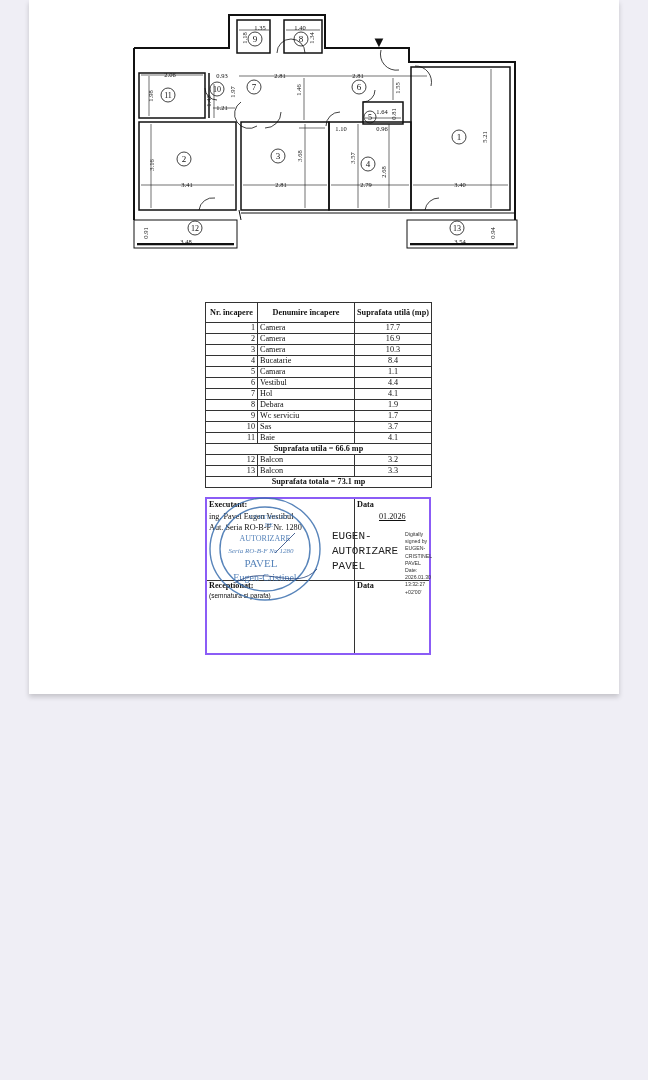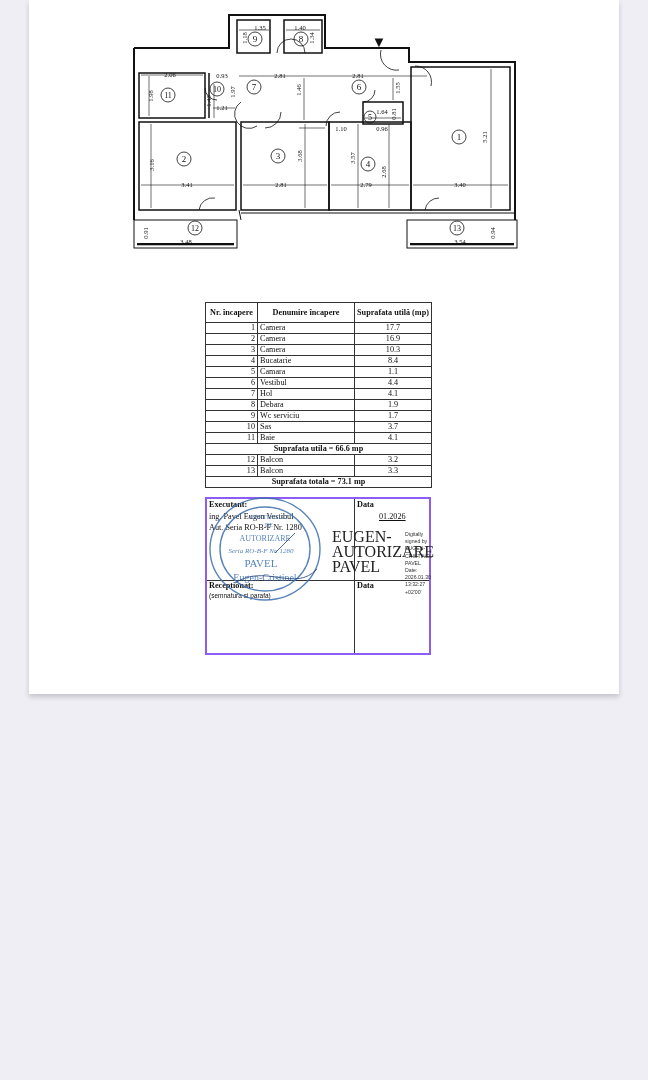--- a/index.html
+++ b/index.html
@@ -20,21 +20,21 @@
     table.rooms td, table.rooms th { border:1px solid #333; padding:0 2px; height:10px; line-height:9.6px; white-space:nowrap; overflow:hidden; }
     table.rooms th { font-weight:bold; height:19px; text-align:center; }
     td.num { text-align:right; }
     td.val { text-align:center; }
     td.sum { text-align:center; font-weight:bold;margin-top:7px; }
     .sig-block { position:absolute; left:176px; top:485px; width:226px; height:158px; border:2px solid #8b5cf6; box-sizing:border-box; font-size:8.2px; color:#111;margin-top:12px; }
     .sig-vline { position:absolute; left:147px; top:0; bottom:0; border-left:1px solid #333; }
     .sig-hline { position:absolute; left:0; right:0; top:81px; border-top:1px solid #333; }
     .lbl { position:absolute; font-weight:bold; }
     .txt { position:absolute; white-space:nowrap; }
-    .big-sig { position:absolute; left:125px; top:30px; font-family:Liberation Serif, serif; font-size:16px; line-height:15px; color:#222; }
+    .big-sig { position:absolute; left:125px; top:30px; font-family:Liberation Mono, monospace; font-size:11px; line-height:15px; color:#222; }
     .small-sig { position:absolute; left:198px; top:32px; font-family:"Liberation Sans", sans-serif; font-size:5.2px; line-height:7.2px; color:#333; }
     .stamp { position:absolute; left:-2px; top:-6px; }
   </style>
 </head>
 <body>
 
 <div class="page">
 
   <svg class="plan" width="590" height="270" viewBox="0 0 590 270">
     <g fill="none" stroke="#111" stroke-width="2">

